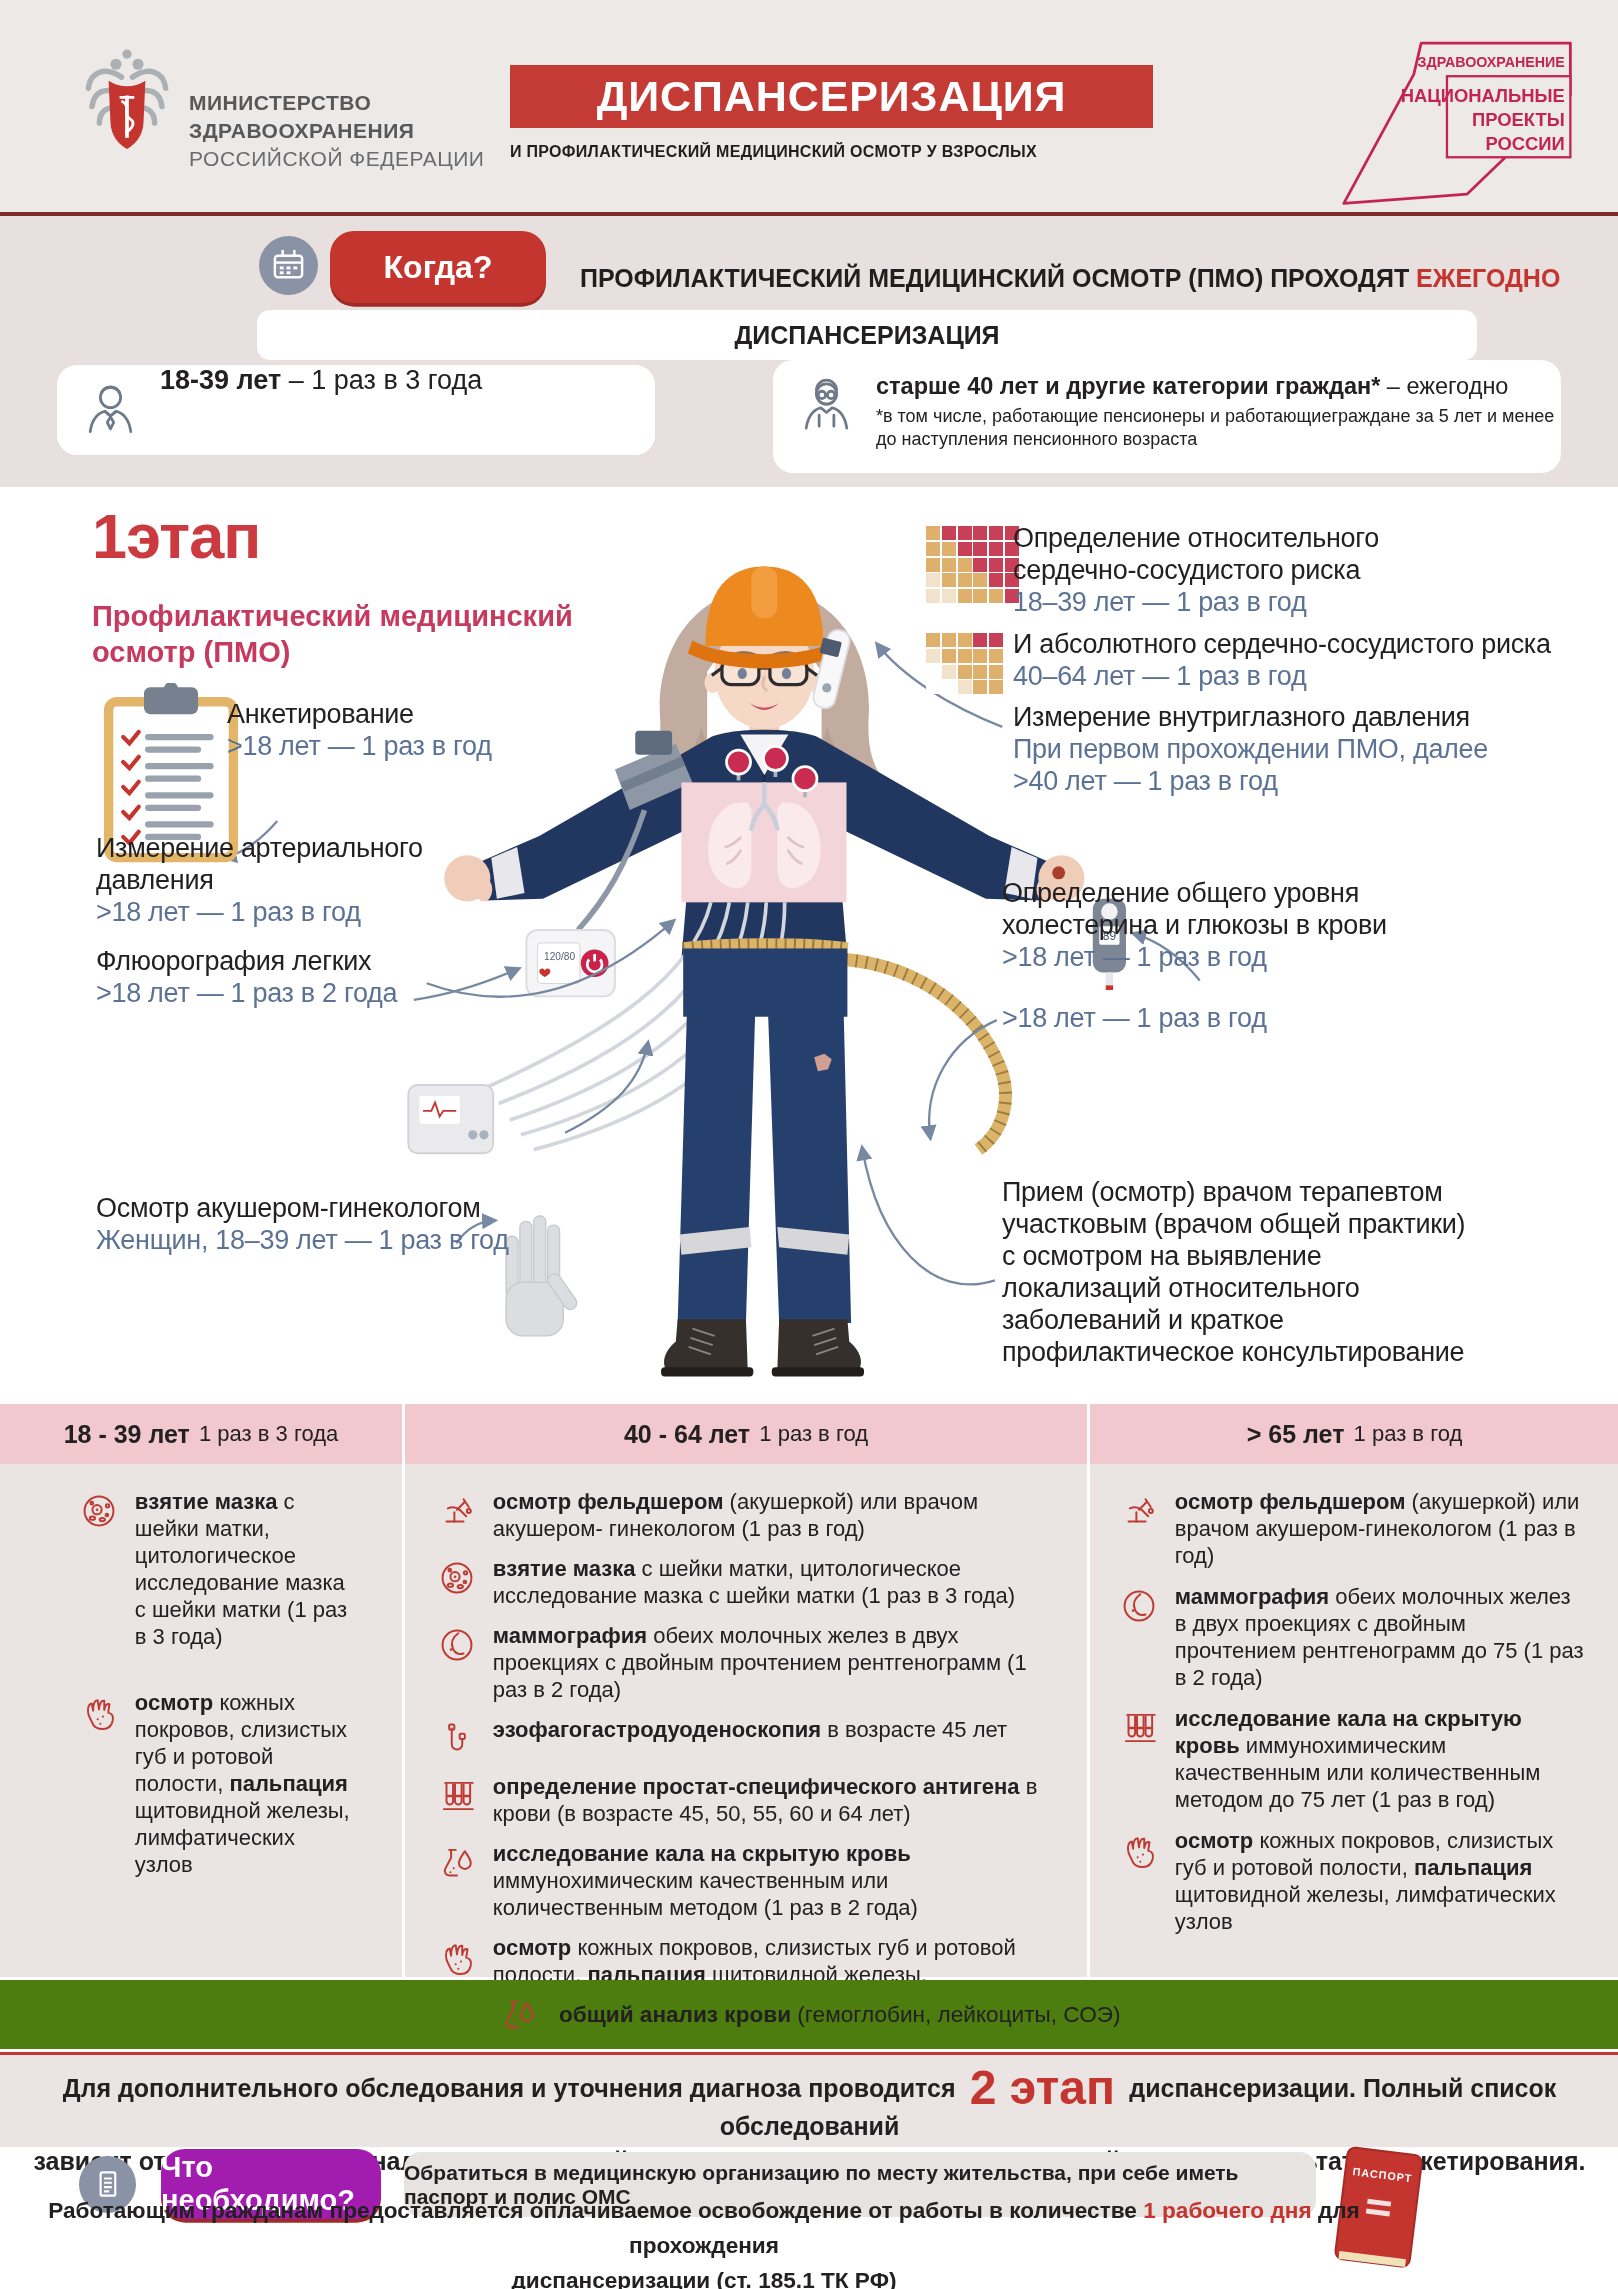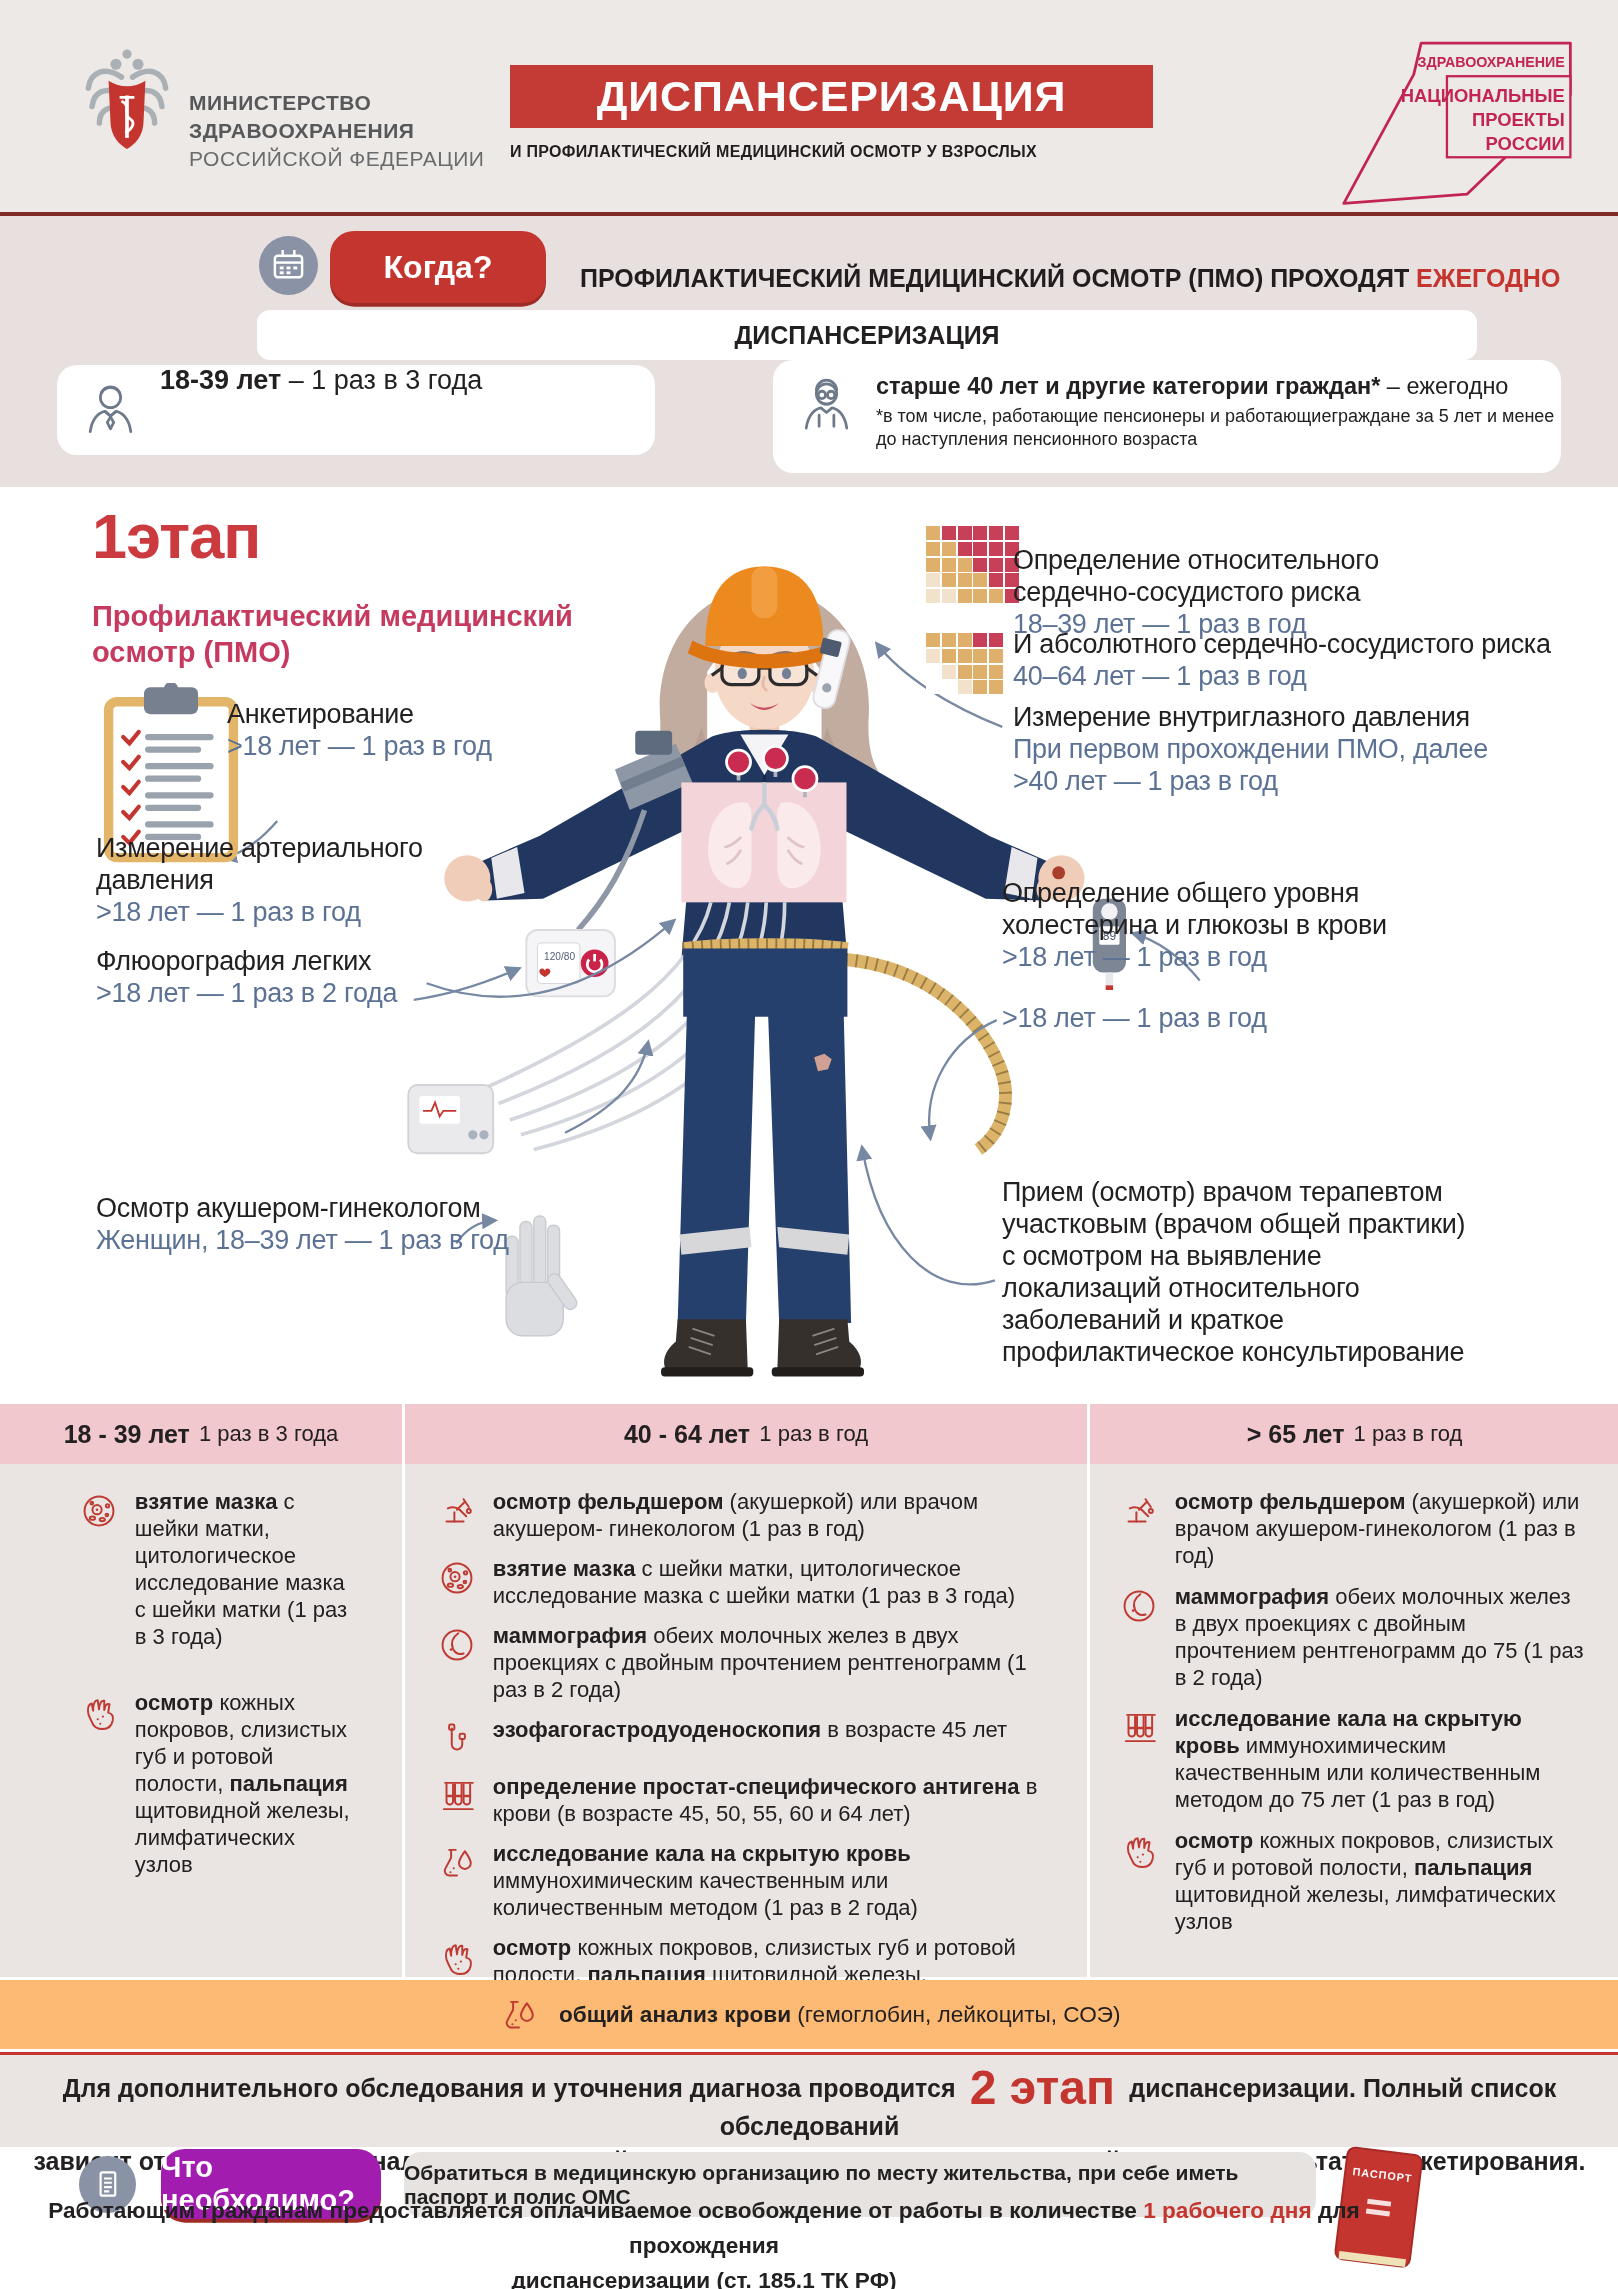--- a/index.html
+++ b/index.html
@@ -50,21 +50,21 @@
   .thead{top:1404px;height:60px;background:#F1C8CD;display:flex;align-items:center;justify-content:center;white-space:nowrap;}
   .th-age{font-weight:700;font-size:25px;}
   .th-freq{font-size:22px;margin-left:9.2px;}
   .tcol{top:1464px;height:513px;background:#EAE5E3;box-sizing:border-box;padding-top:24px;}
   .t-item{display:flex;margin-bottom:14.8px;}
   .t-icon{width:42px;height:42px;flex:0 0 42px;margin:1.8px 14.8px 0 0;}
   .t-text{font-size:22px;line-height:27px;color:#232021;}
   .tcol1{padding-left:78px;} .tcol1 .t-text{max-width:222px;} .tcol1 .t-item{margin-bottom:39px;}
   .tcol2{padding-left:31px;} .tcol2 .t-text{max-width:554px;} .tcol2 .t-item{margin-bottom:13px;}
   .tcol3{padding-left:28px;} .tcol3 .t-text{max-width:411px;} .tcol3 .t-item{margin-bottom:14px;}
-  .cbc-row{left:0;top:1980px;width:1619px;height:69px;background:#fdba74;display:flex;align-items:center;justify-content:center;gap:18.5px;}
+  .cbc-row{left:0;top:1980px;width:1619px;height:69px;background:#4d7c0f;display:flex;align-items:center;justify-content:center;gap:18.5px;}
   .cbc-row .t-text{font-size:22.6px;}
   .red-line{left:0;top:2052px;width:1619px;height:3.7px;background:#C5352F;}
 
   
   .stage2{left:0;top:2055px;width:1619px;height:92px;background:#EAE5E3;text-align:center;}
   .stage2-l1{margin-top:9.2px;font-size:25px;font-weight:700;}
   .stage2-l1 .big-red{font-size:48px;color:#C5352F;font-weight:700;line-height:1;vertical-align:-7.4px;padding:0 7.4px;}
   .stage2-l2{margin-top:5.5px;font-size:25px;font-weight:700;}
 
   
@@ -496,21 +496,21 @@
   </div>
   <div class="s-item" style="left:96px;top:1192px">
     <div class="s-title">
         <span class="ln">Осмотр акушером-гинекологом</span>
       </div>
     <div class="s-detail">
         <span class="ln">Женщин, 18–39 лет — 1 раз в год</span>
       </div>
   </div>
 
-  <div class="s-item" style="left:1013px;top:544px">
+  <div class="s-item" style="left:1013px;top:522px">
     <div class="s-title">
         <span class="ln">Определение относительного</span>
         <span class="ln">сердечно-сосудистого риска</span>
       </div>
     <div class="s-detail">
         <span class="ln">18–39 лет — 1 раз в год</span>
       </div>
   </div>
   <div class="s-item" style="left:1013px;top:628px">
     <div class="s-title">

